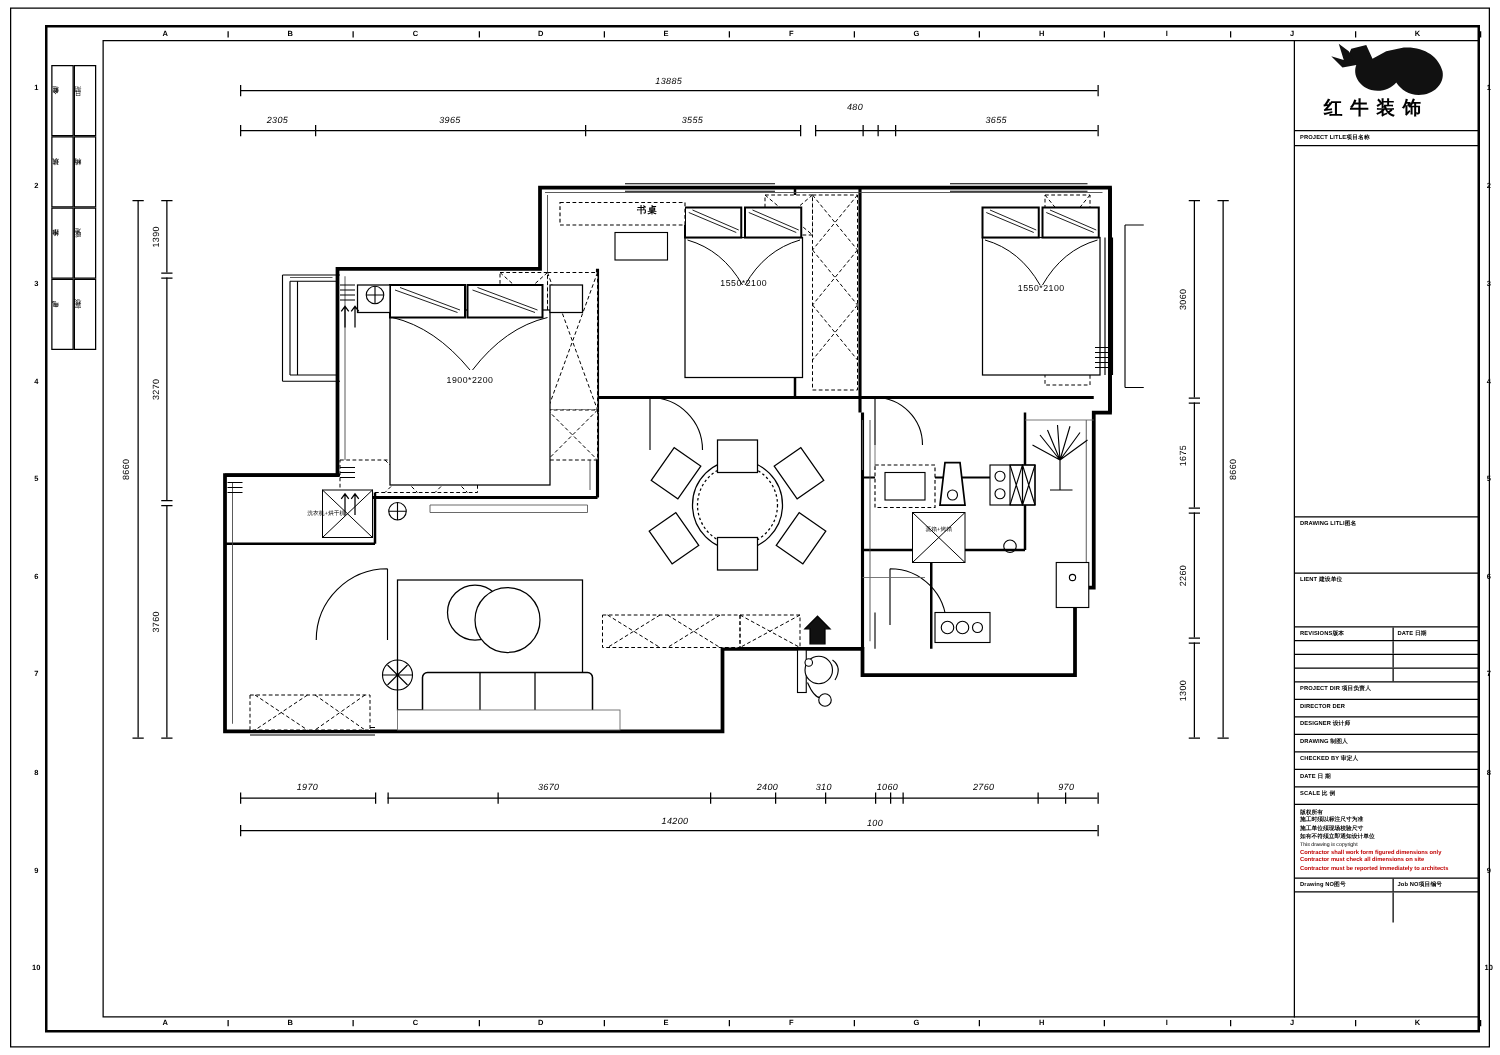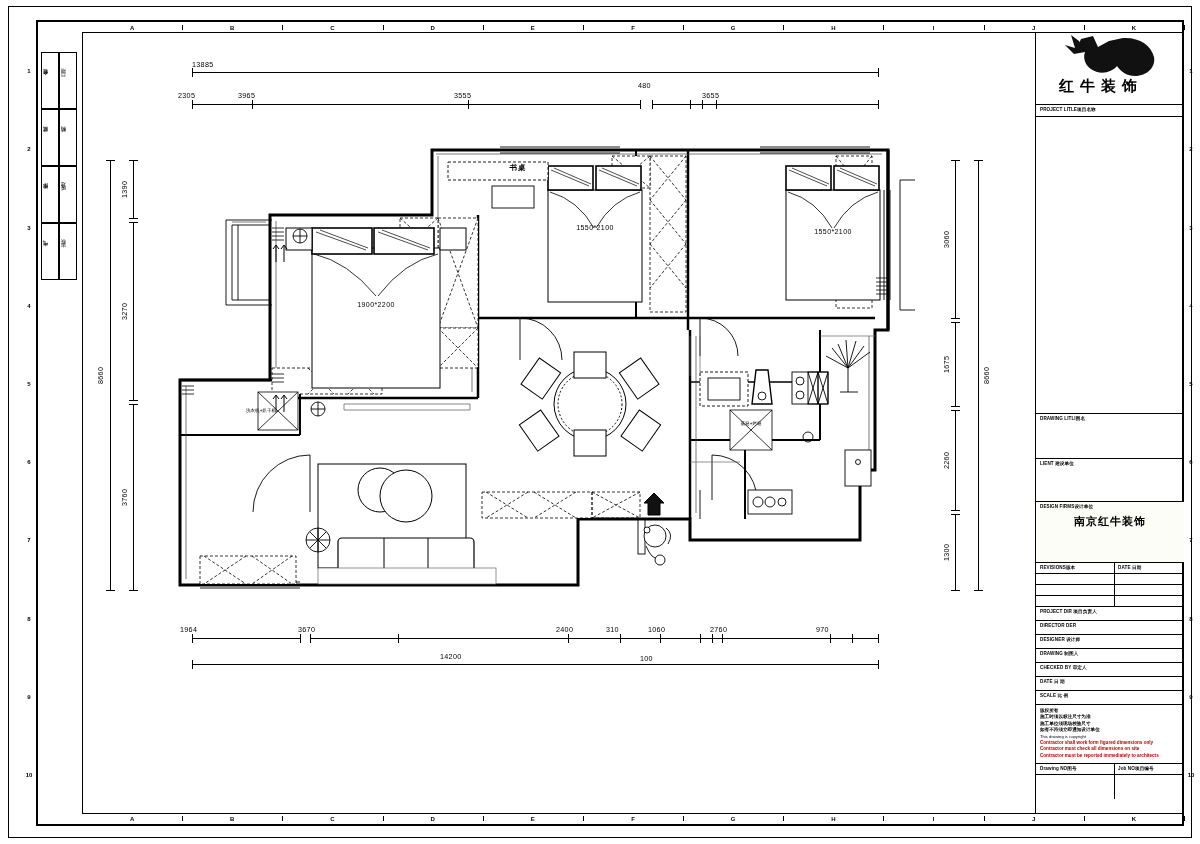--- a/index.html
+++ b/index.html
@@ -34,21 +34,21 @@
   .copy .en{font-weight:normal;font-size:4.2px;}
 
   
   .logo-wrap{left:1035px;top:33px;width:149px;height:72px;}
   .logo-cn{position:absolute;left:24px;top:44px;font-size:15px;font-weight:bold;letter-spacing:6px;
            font-family:"DejaVu Sans",sans-serif;}
 
   
   .dimline{height:1px;background:#000;}
   .dimvline{width:1px;background:#000;}
-  .dimtxt{font-size:7.2px;letter-spacing:0.3px;white-space:nowrap;}
+  .dimtxt{font-size:7.2px;text-align:center;letter-spacing:0.3px;white-space:nowrap;font-style:italic;}
   .dimtxt-v{font-size:7.2px;white-space:nowrap;writing-mode:vertical-rl;transform:rotate(180deg);letter-spacing:0.3px;}
   .lbl{font-size:7px;text-align:center;white-space:nowrap;letter-spacing:0.4px;}
   .lbl-cn{font-size:7.5px;text-align:center;white-space:nowrap;letter-spacing:1px;}
   .lbl-tiny{font-size:4.6px;text-align:center;white-space:nowrap;}
 
   
   .plan-title{left:425px;top:705px;}
   .pt-en{font-size:30px;font-weight:bold;letter-spacing:2px;font-family:"DejaVu Sans",sans-serif;}
   .pt-cn{font-size:24px;font-weight:bold;letter-spacing:3px;margin-top:8px;padding-left:72px;}
   .pt-rule{position:absolute;left:0;top:44px;width:250px;height:1px;background:#555;}
@@ -189,24 +189,20 @@
     <div class="tb-row tb-thick" style="height:297px;"></div>
 
     <div class="tb-row" style="height:45px;">
       <div class="tb-lab">DRAWING LITLI图名</div>
     </div>
 
     <div class="tb-row" style="height:43px;">
       <div class="tb-lab">LIENT 建设单位</div>
     </div>
 
-    <div class="tb-row tb-thick" style="height:61px;background:#fdfdf7;">
-      <div class="tb-lab">DESIGN FIRMS设计单位</div>
-      <div class="tb-big">南京红牛装饰</div>
-    </div>
 
     <div class="tb-row" style="height:11px;">
       <div class="tb-cell-split"></div>
       <div class="tb-lab">REVISIONS版本</div>
       <div class="tb-lab abs" style="left:78px;top:0;">DATE 日期</div>
     </div>
     <div class="tb-row" style="height:11px;">
       <div class="tb-cell-split"></div>
     </div>
     <div class="tb-row" style="height:11px;">
@@ -290,21 +286,21 @@
       <div class="abs dimvline" style="left: 398px; top: 633.5px; height: 9px;"></div>
       <div class="abs dimvline" style="left: 568px; top: 633.5px; height: 9px;"></div>
       <div class="abs dimvline" style="left: 620px; top: 633.5px; height: 9px;"></div>
       <div class="abs dimvline" style="left: 660px; top: 633.5px; height: 9px;"></div>
       <div class="abs dimvline" style="left: 700px; top: 633.5px; height: 9px;"></div>
       <div class="abs dimvline" style="left: 712px; top: 633.5px; height: 9px;"></div>
       <div class="abs dimvline" style="left: 722px; top: 633.5px; height: 9px;"></div>
       <div class="abs dimvline" style="left: 830px; top: 633.5px; height: 9px;"></div>
       <div class="abs dimvline" style="left: 852px; top: 633.5px; height: 9px;"></div>
       <div class="abs dimvline" style="left: 878px; top: 633.5px; height: 9px;"></div>
-      <div class="abs dimtxt" style="left: 180px; top: 625px; width: 132px;">1964</div>
+      <div class="abs dimtxt" style="left: 180px; top: 625px; width: 132px;">1970</div>
       <div class="abs dimtxt" style="left: 298px; top: 625px; width: 282px;">3670</div>
       <div class="abs dimtxt" style="left: 556px; top: 625px; width: 116px;">2400</div>
       <div class="abs dimtxt" style="left: 606px; top: 625px; width: 106px;">310</div>
       <div class="abs dimtxt" style="left: 648px; top: 625px; width: 124px;">1060</div>
       <div class="abs dimtxt" style="left: 710px; top: 625px; width: 154px;">2760</div>
       <div class="abs dimtxt" style="left: 816px; top: 625px; width: 74px;">970</div>
       <div class="abs dimline" style="left: 192px; top: 664px; width: 686px;"></div>
       <div class="abs dimvline" style="left: 192px; top: 659.5px; height: 9px;"></div>
       <div class="abs dimvline" style="left: 878px; top: 659.5px; height: 9px;"></div>
       <div class="abs dimtxt" style="left: 440px; top: 652px; width: 200px;">14200</div>

